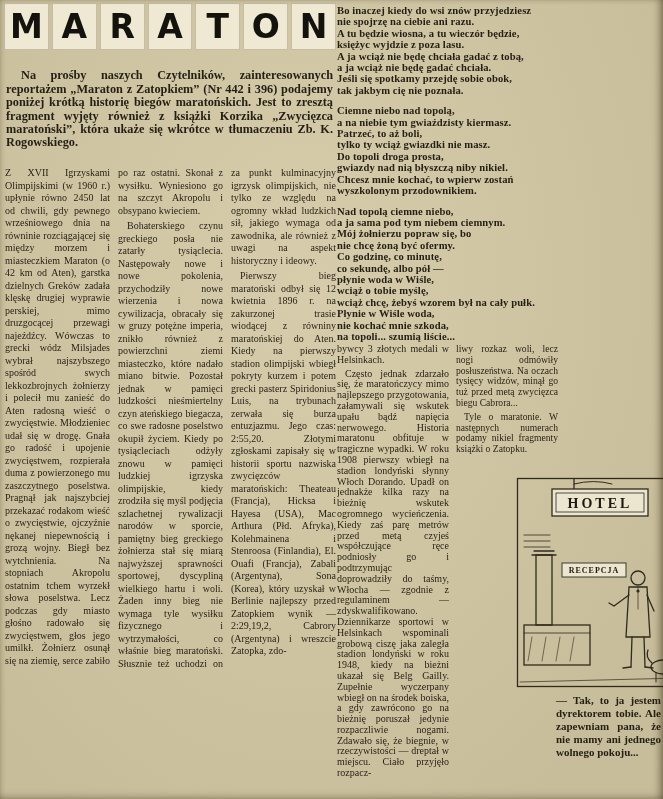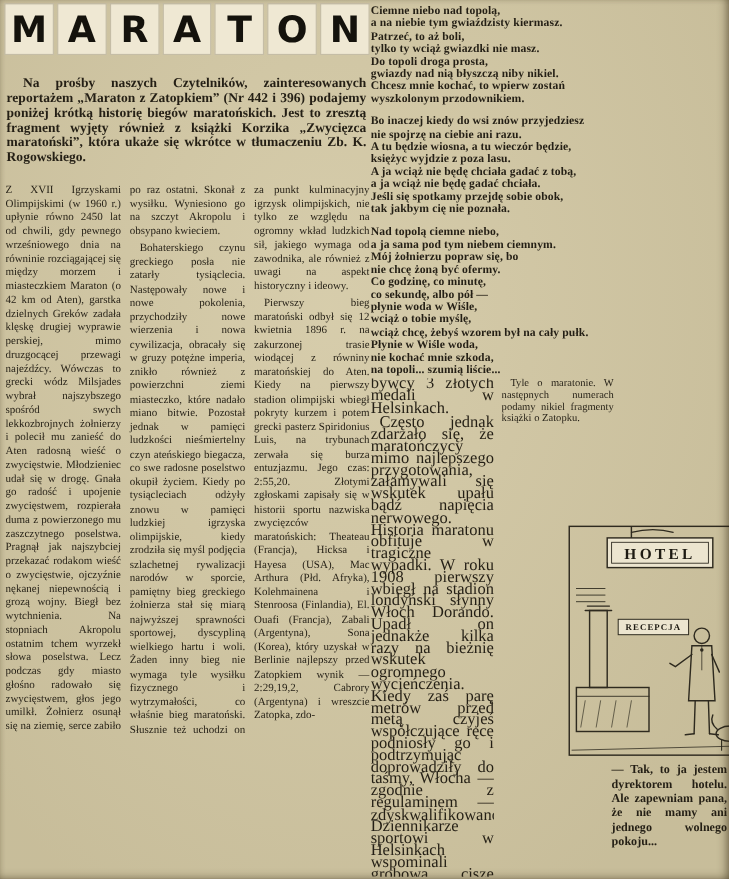--- a/index.html
+++ b/index.html
@@ -34,21 +34,21 @@
     font-size:10px;line-height:12.5px;text-align:justify;hyphens:auto;
   }
   .body-cols p{margin:0 0 3px;text-indent:9px;}
   .body-cols p.nohang{text-indent:0;}
   
   .poem{position:absolute;left:337px;top:5px;width:324px;font-weight:bold;font-size:10.6px;line-height:11.4px;letter-spacing:.1px;}
   .stanza{white-space:pre-line;margin:0 0 9px;}
   
   .col-mid{
     position:absolute;left:337px;top:344px;width:112px;height:453px;overflow:hidden;
-    font-size:15px;line-height:10.8px;text-align:justify;hyphens:auto;
+    font-size:10px;line-height:10.8px;text-align:justify;hyphens:auto;
   }
   .col-mid p, .col5 p{margin:0 0 3px;text-indent:8px;}
   .col-mid p.nohang, .col5 p.nohang{text-indent:0;}
   
   .col5{
     position:absolute;left:456px;top:344px;width:102px;height:132px;overflow:hidden;
     font-size:9.6px;line-height:10.8px;text-align:justify;hyphens:auto;
   }
   
   .cartoon{position:absolute;left:516px;top:477px;width:169px;height:211px;}
@@ -76,56 +76,57 @@
 
   <p class="intro">Na prośby naszych Czytelników, zainteresowanych reportażem „Maraton z Zatopkiem” (Nr 442 i 396) podajemy poniżej krótką historię biegów maratońskich. Jest to zresztą fragment wyjęty również z książki Korzika „Zwycięzca maratoński”, która ukaże się wkrótce w tłumaczeniu Zb. K. Rogowskiego.</p>
 
   <div class="body-cols">
     <p class="nohang">Z XVII Igrzyskami Olimpijskimi (w 1960 r.) upłynie równo 2450 lat od chwili, gdy pewnego wrześniowego dnia na równinie rozciągającej się między morzem i miasteczkiem Maraton (o 42 km od Aten), garstka dzielnych Greków zadała klęskę drugiej wyprawie perskiej, mimo druzgocącej przewagi najeźdźcy. Wówczas to grecki wódz Milsjades wybrał najszybszego spośród swych lekkozbrojnych żołnierzy i polecił mu zanieść do Aten radosną wieść o zwycięstwie. Młodzieniec udał się w drogę. Gnała go radość i upojenie zwycięstwem, rozpierała duma z powierzonego mu zaszczytnego poselstwa. Pragnął jak najszybciej przekazać rodakom wieść o zwycięstwie, ojczyźnie nękanej niepewnością i grozą wojny. Biegł bez wytchnienia. Na stopniach Akropolu ostatnim tchem wyrzekł słowa poselstwa. Lecz podczas gdy miasto głośno radowało się zwycięstwem, głos jego umilkł. Żołnierz osunął się na ziemię, serce zabiło po raz ostatni. Skonał z wysiłku. Wyniesiono go na szczyt Akropolu i obsypano kwieciem.</p>
     <p>Bohaterskiego czynu greckiego posła nie zatarły tysiąclecia. Następowały nowe i nowe pokolenia, przychodziły nowe wierzenia i nowa cywilizacja, obracały się w gruzy potężne imperia, znikło również z powierzchni ziemi miasteczko, które nadało miano bitwie. Pozostał jednak w pamięci ludzkości nieśmiertelny czyn ateńskiego biegacza, co swe radosne poselstwo okupił życiem. Kiedy po tysiącleciach odżyły znowu w pamięci ludzkiej igrzyska olimpijskie, kiedy zrodziła się myśl podjęcia szlachetnej rywalizacji narodów w sporcie, pamiętny bieg greckiego żołnierza stał się miarą najwyższej sprawności sportowej, dyscypliną wielkiego hartu i woli. Żaden inny bieg nie wymaga tyle wysiłku fizycznego i wytrzymałości, co właśnie bieg maratoński. Słusznie też uchodzi on za punkt kulminacyjny igrzysk olimpijskich, nie tylko ze względu na ogromny wkład ludzkich sił, jakiego wymaga od zawodnika, ale również z uwagi na aspekt historyczny i ideowy.</p>
     <p>Pierwszy bieg maratoński odbył się 12 kwietnia 1896 r. na zakurzonej trasie wiodącej z równiny maratońskiej do Aten. Kiedy na pierwszy stadion olimpijski wbiegł pokryty kurzem i potem grecki pasterz Spiridonius Luis, na trybunach zerwała się burza entuzjazmu. Jego czas: 2:55,20. Złotymi zgłoskami zapisały się w historii sportu nazwiska zwycięzców maratońskich: Theateau (Francja), Hicksa i Hayesa (USA), Mac Arthura (Płd. Afryka), Kolehmainena i Stenroosa (Finlandia), El. Ouafi (Francja), Zabali (Argentyna), Sona (Korea), który uzyskał w Berlinie najlepszy przed Zatopkiem wynik — 2:29,19,2, Cabrory (Argentyna) i wreszcie Zatopka, zdo-</p>
   </div>
 
   <div class="poem">
+    <div class="stanza">Bo inaczej kiedy do wsi znów przyjedziesz
+nie spojrzę na ciebie ani razu.
+A tu będzie wiosna, a tu wieczór będzie,
+księżyc wyjdzie z poza lasu.
+A ja wciąż nie będę chciała gadać z tobą,
+a ja wciąż nie będę gadać chciała.
+Jeśli się spotkamy przejdę sobie obok,
+tak jakbym cię nie poznała.</div>
     <div class="stanza">Ciemne niebo nad topolą,
 a na niebie tym gwiaździsty kiermasz.
 Patrzeć, to aż boli,
 tylko ty wciąż gwiazdki nie masz.
 Do topoli droga prosta,
 gwiazdy nad nią błyszczą niby nikiel.
 Chcesz mnie kochać, to wpierw zostań
 wyszkolonym przodownikiem.</div>
-    <div class="stanza">Bo inaczej kiedy do wsi znów przyjedziesz
-nie spojrzę na ciebie ani razu.
-A tu będzie wiosna, a tu wieczór będzie,
-księżyc wyjdzie z poza lasu.
-A ja wciąż nie będę chciała gadać z tobą,
-a ja wciąż nie będę gadać chciała.
-Jeśli się spotkamy przejdę sobie obok,
-tak jakbym cię nie poznała.</div>
     <div class="stanza">Nad topolą ciemne niebo,
 a ja sama pod tym niebem ciemnym.
 Mój żołnierzu popraw się, bo
 nie chcę żoną być ofermy.
 Co godzinę, co minutę,
 co sekundę, albo pół —
 płynie woda w Wiśle,
 wciąż o tobie myślę,
 wciąż chcę, żebyś wzorem był na cały pułk.
 Płynie w Wiśle woda,
 nie kochać mnie szkoda,
 na topoli... szumią liście...</div>
   </div>
 
   <div class="col-mid">
     <p class="nohang">bywcy 3 złotych medali w Helsinkach.</p>
     <p>Często jednak zdarzało się, że maratończycy mimo najlepszego przygotowania, załamywali się wskutek upału bądź napięcia nerwowego. Historia maratonu obfituje w tragiczne wypadki. W roku 1908 pierwszy wbiegł na stadion londyński słynny Włoch Dorando. Upadł on jednakże kilka razy na bieżnię wskutek ogromnego wycieńczenia. Kiedy zaś parę metrów przed metą czyjeś współczujące ręce podniosły go i podtrzymując doprowadziły do taśmy, Włocha — zgodnie z regulaminem — zdyskwalifikowano. Dziennikarze sportowi w Helsinkach wspominali grobową ciszę jaka zaległa stadion londyński w roku 1948, kiedy na bieżni ukazał się Belg Gailly. Zupełnie wyczerpany wbiegł on na środek boiska, a gdy zawrócono go na bieżnię poruszał jedynie rozpaczliwie nogami. Zdawało się, że biegnie, w rzeczywistości — dreptał w miejscu. Ciało przyjęło rozpacz-</p>
   </div>
 
   <div class="col5">
+    <p class="nohang">liwy rozkaz woli, lecz nogi odmówiły posłuszeństwa. Na oczach tysięcy widzów, minął go tuż przed metą zwycięzca biegu Cabrora...</p>
     <p>Tyle o maratonie. W następnych numerach podamy nikiel fragmenty książki o Zatopku.</p>
   </div>
 
   <div class="cartoon">
     <svg width="169" height="211" viewBox="0 0 169 211" xmlns="http://www.w3.org/2000/svg">
       <g stroke="#2e2a1f" fill="none" stroke-width="1.3" stroke-linecap="round">
 
         <rect x="1.5" y="1.5" width="166" height="208"></rect>
 
         <g>
@@ -176,15 +177,15 @@
           <path d="M136,186 Q129,180 132,173"></path>
         </g>
 
         <path d="M4,205 L165,201" stroke-width="0.7"></path>
       </g>
       <text x="84" y="31" text-anchor="middle" class="sign-text" font-size="14" letter-spacing="3" fill="#1d1a12">HOTEL</text>
       <text x="78" y="96" text-anchor="middle" class="sign-text" font-size="8" letter-spacing="1" fill="#1d1a12">RECEPCJA</text>
     </svg>
   </div>
 
-  <div class="caption">— Tak, to ja jestem dyrektorem hotelu. Ale zapewniam pana, że nie mamy ani jednego wolnego pokoju...</div>
+  <div class="caption">— Tak, to ja jestem dyrektorem tobie. Ale zapewniam pana, że nie mamy ani jednego wolnego pokoju...</div>
 
 </div>
 
 </body></html>

